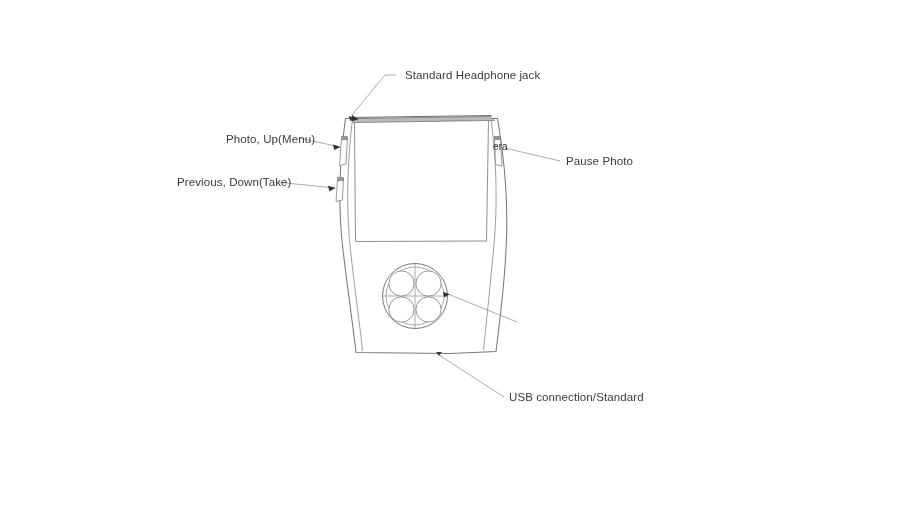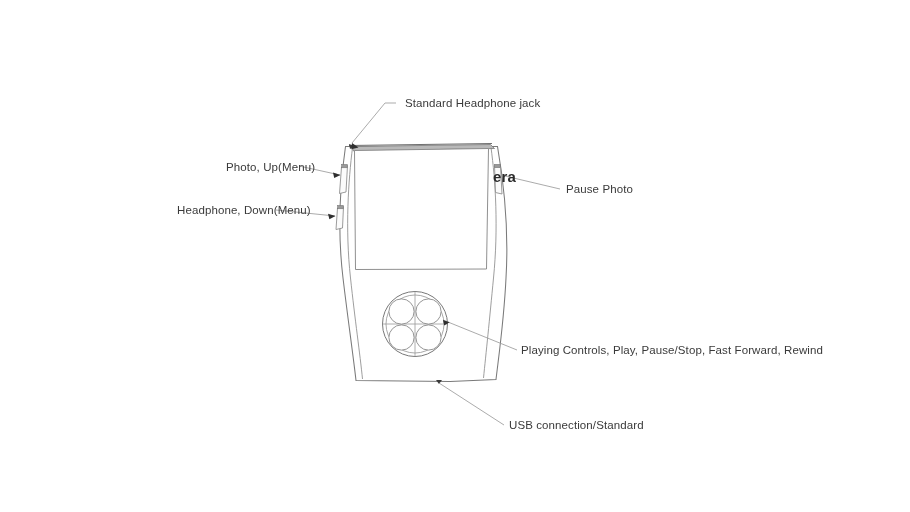--- a/index.html
+++ b/index.html
@@ -14,43 +14,42 @@
     position: relative;
     overflow: hidden;
     font-family: "Liberation Sans", "DejaVu Sans", sans-serif;
     background: #ffffff;
   }
   #canvas-root {
     position: absolute;
     inset: 0;
     width: 910px;
     height: 424px;
-    margin-top: 28px;
   }
   svg#sketch {
     position: absolute;
     left: 0;
     top: 0;
     width: 910px;
     height: 512px;
     display: block;
   }
   .label-text {
     position: absolute;
     font-family: "Liberation Sans", "DejaVu Sans", sans-serif;
     font-size: 11.5px;
     color: #3a3a3a;
     white-space: nowrap;
     line-height: 1.1;
     letter-spacing: 0.1px;
   }
   .label-small {
-    font-size: 15px;
+    font-size: 10px;
     color: #2b2b2b;
-    font-weight: 700;
+    font-weight: 400;
   }
   .lbl-headphone { left: 405px; top: 69px; }
   .lbl-next      { left: 226px; top: 133px; }
   .lbl-previous  { left: 177px; top: 176px; }
   .lbl-camera    { left: 493px; top: 141px; }
   .lbl-takephoto { left: 566px; top: 155px; }
   .lbl-controls  { left: 521px; top: 316px; }
   .lbl-usb       { left: 509px; top: 391px; }
 </style>
 </head>
@@ -140,23 +139,22 @@
       <path d="M 340.5 147 l -7.5 -2.6 l 1.2 5.6 z"></path>
       <path d="M 335.5 188 l -7.5 -2.2 l 1.4 5.5 z"></path>
       <path d="M 443 292 l 6.6 2.2 l -5.4 3.4 z"></path>
     </g>
   </svg>
 
   <div class="label-text lbl-headphone">Standard Headphone jack</div>
 
   <div class="label-text lbl-next">Photo, Up(Menu)</div>
 
-  <div class="label-text lbl-previous">Headphone, Down(Menu)</div>
+  <div class="label-text lbl-previous">Previous, Down(Take)</div>
 
   <div class="label-text label-small lbl-camera">era</div>
 
   <div class="label-text lbl-takephoto">Pause Photo</div>
 
-  <div class="label-text lbl-controls">Playing Controls, Play, Pause/Stop, Fast Forward, Rewind</div>
 
   <div class="label-text lbl-usb">USB connection/Standard</div>
 
 </div>
 
 </body></html>

